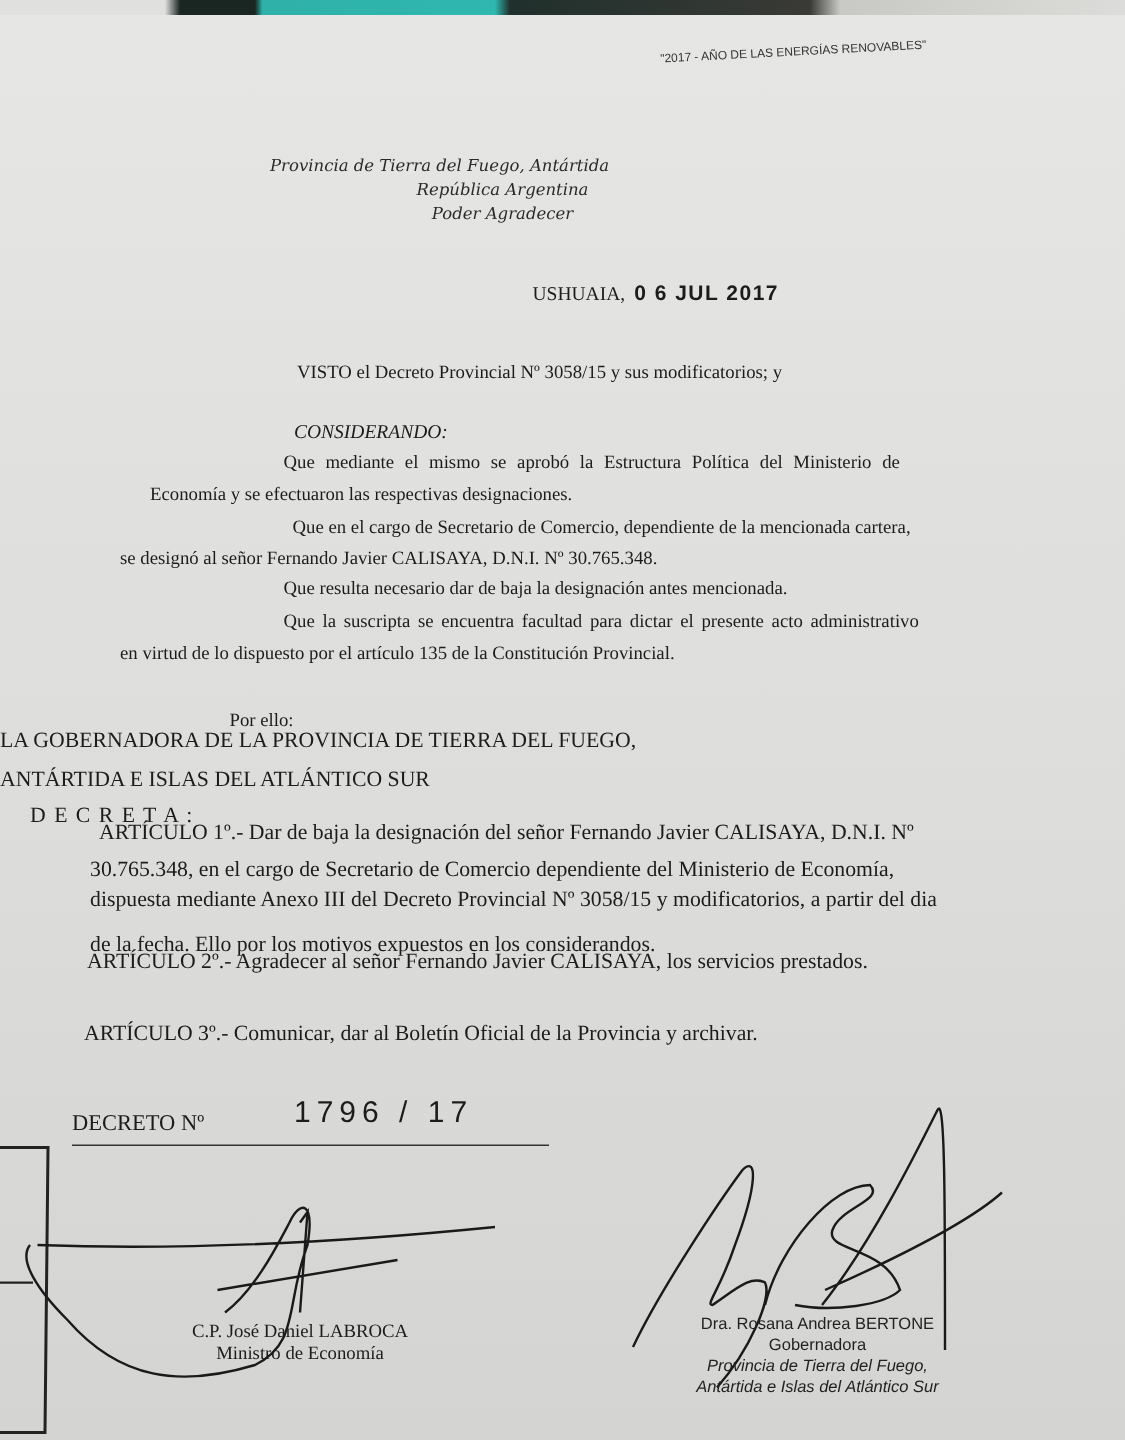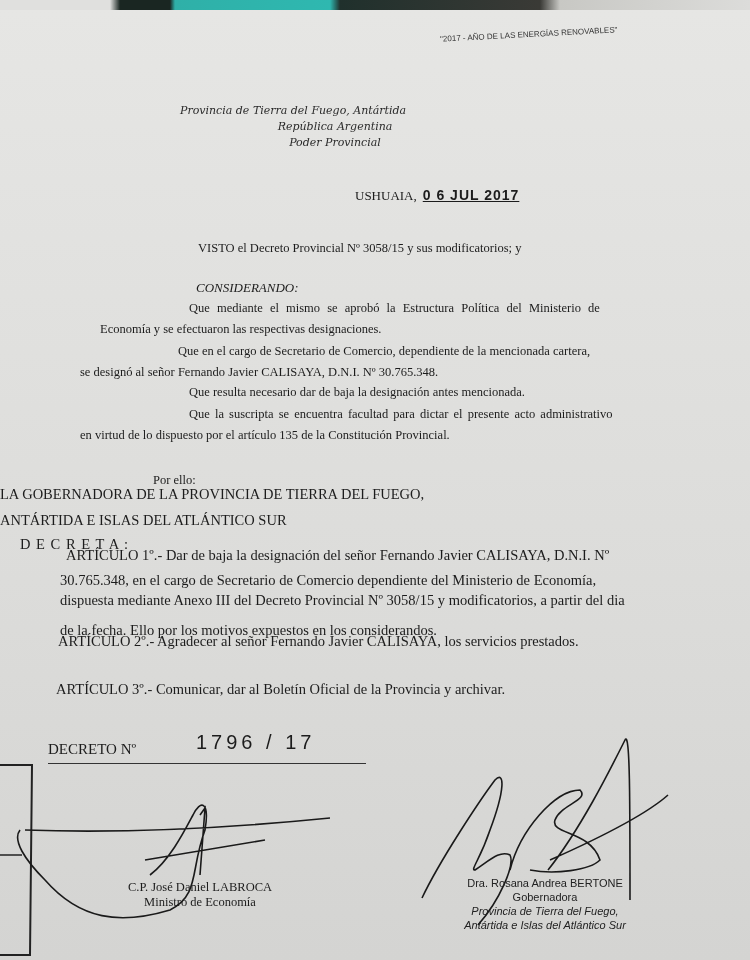--- a/index.html
+++ b/index.html
@@ -3,55 +3,55 @@
 <meta charset="utf-8">
 <style>
   html,body{margin:0;padding:0;}
   body{width:750px;height:960px;overflow:hidden;background:#d6d6d4;font-family:"Liberation Serif","DejaVu Serif",serif;color:#1c1c1c;position:relative;}
   .topstrip{position:absolute;left:0;top:0;width:750px;height:12px;background:linear-gradient(90deg,#e0e0de 0,#e0e0de 110px,#1a2622 120px,#1a2622 170px,#2fb0a8 175px,#2fb8b0 330px,#20302c 340px,#3a3a36 540px,#c8c8c4 560px,#dcdcda 750px);}
   .page{position:absolute;left:0;top:10px;width:750px;height:950px;background:linear-gradient(180deg,#e6e6e4 0%,#dcdcda 60%,#d4d4d2 100%);}
   .slogan{position:absolute;left:440px;top:30px;font-family:"Liberation Sans",sans-serif;font-size:8px;transform:rotate(-3deg);color:#333;}
   .letterhead{position:absolute;left:180px;top:103px;width:310px;text-align:center;font-family:"DejaVu Serif",serif;font-style:italic;font-size:11px;line-height:16px;color:#2a2a2a;}
   .letterhead div:nth-child(1){text-align:left;}
   .date-line{position:absolute;left:355px;top:187px;font-size:13px;}
-  .date-line .stamp{font-family:"Liberation Sans",sans-serif;font-weight:bold;font-size:14px;letter-spacing:1px;margin-left:6px;text-decoration:underline;}
+  .date-line .stamp{font-family:"Liberation Sans",sans-serif;font-weight:bold;font-size:14px;letter-spacing:1px;margin-left:6px;}
   .txt{position:absolute;font-size:12.5px;line-height:18px;white-space:nowrap;margin-top:24px;}
   .center{position:absolute;left:0;width:750px;text-align:left;font-size:14.5px;margin-top:16px;}
   .art{position:absolute;left:60px;font-size:14.5px;line-height:24px;white-space:nowrap;}
   .decreto-no{position:absolute;left:48px;top:741px;font-size:15px;border-bottom:1.5px solid #333;width:318px;height:22px;}
   .decreto-no .num{position:absolute;left:148px;top:-10px;font-family:"Liberation Sans",sans-serif;font-size:20px;letter-spacing:4px;}
   .sig{position:absolute;font-size:12.5px;text-align:center;line-height:15px;}
   .sig2{position:absolute;font-family:"Liberation Sans",sans-serif;font-size:11px;text-align:center;line-height:14px;color:#222;}
   svg.ink{position:absolute;left:0;top:0;width:750px;height:960px;pointer-events:none;}
 </style>
 </head>
 <body>
 
 <div class="topstrip"></div>
 <div class="page"></div>
 
 <div class="slogan">"2017 - AÑO DE LAS ENERGÍAS RENOVABLES"</div>
 
 <div class="letterhead">
   <div>Provincia de Tierra del Fuego, Antártida</div>
   <div>República Argentina</div>
-  <div>Poder Provincial</div>
+  <div>Poder Agradecer</div>
 </div>
 
 <div class="date-line">
   <span>USHUAIA,</span><span class="stamp">0 6 JUL 2017</span>
 </div>
 
 <div class="txt" style="left:198px;top:215px;">VISTO el Decreto Provincial Nº 3058/15 y sus modificatorios; y</div>
 
 <div class="txt" style="left:196px;top:255px;font-size:13px;font-style:italic;">CONSIDERANDO:</div>
 
 <div class="txt" style="left:189px;top:275px;word-spacing:4px;">Que mediante el mismo se aprobó la Estructura Política del Ministerio de</div>
 <div class="txt" style="left:100px;top:296px;">Economía y se efectuaron las respectivas designaciones.</div>
-<div class="txt" style="left:178px;top:318px;">Que en el cargo de Secretario de Comercio, dependiente de la mencionada cartera,</div>
+<div class="txt" style="left:195px;top:318px;">Que en el cargo de Secretario de Comercio, dependiente de la mencionada cartera,</div>
 <div class="txt" style="left:80px;top:339px;">se designó al señor Fernando Javier CALISAYA, D.N.I. Nº 30.765.348.</div>
 <div class="txt" style="left:189px;top:359px;">Que resulta necesario dar de baja la designación antes mencionada.</div>
 <div class="txt" style="left:189px;top:381px;word-spacing:2px;">Que la suscripta se encuentra facultad para dictar el presente acto administrativo</div>
 <div class="txt" style="left:80px;top:402px;">en virtud de lo dispuesto por el artículo 135 de la Constitución Provincial.</div>
 
 <div class="txt" style="left:153px;top:447px;">Por ello:</div>
 <div class="center" style="top:470px;">LA GOBERNADORA DE LA PROVINCIA DE TIERRA DEL FUEGO,</div>
 <div class="center" style="top:496px;">ANTÁRTIDA E ISLAS DEL ATLÁNTICO SUR</div>
 <div class="center" style="top:520px;letter-spacing:1px;padding-left:20px;">D E C R E T A :</div>
 

